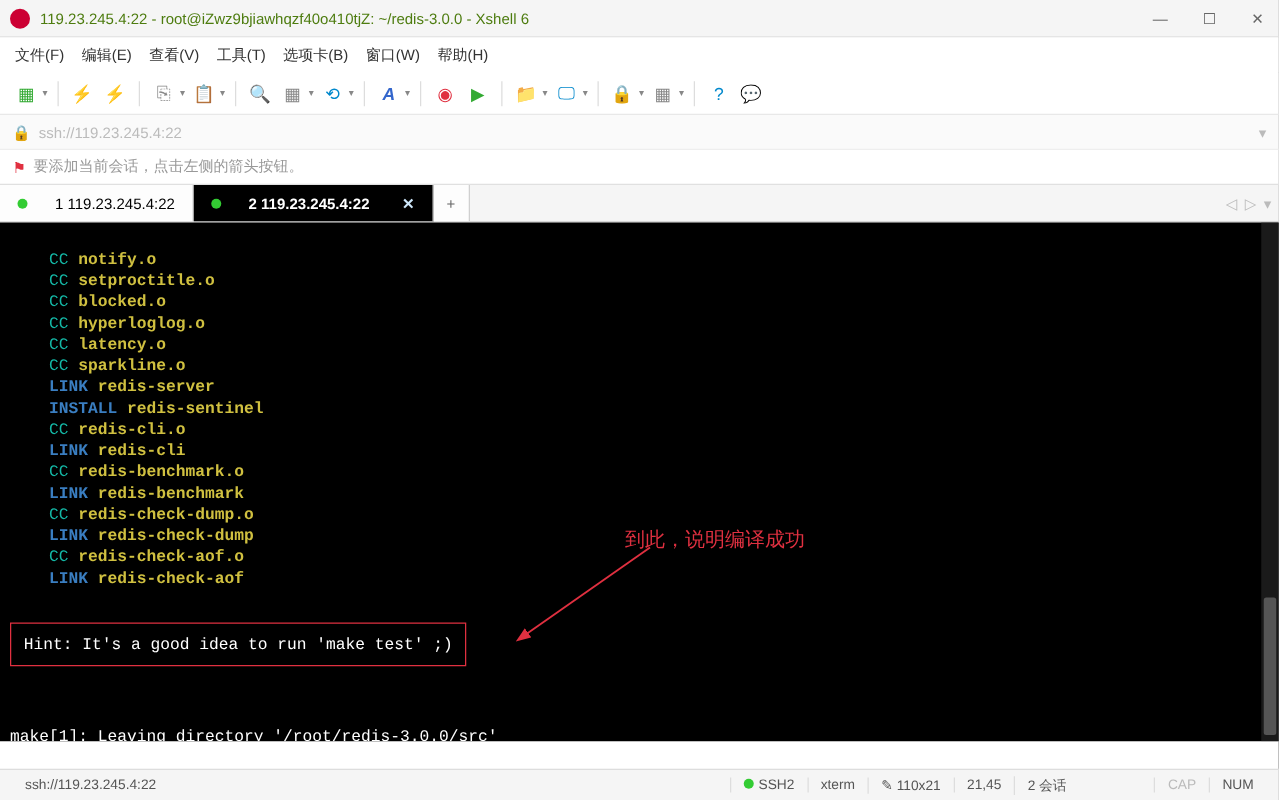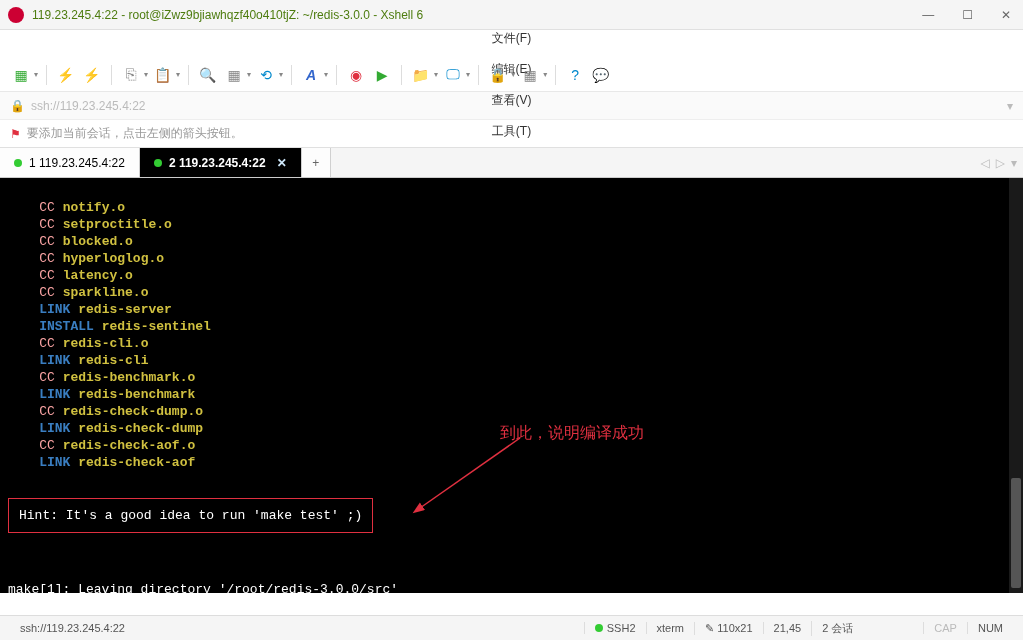--- a/index.html
+++ b/index.html
@@ -2,42 +2,42 @@
 <html><head>
 <meta charset="utf-8">
 <style>
 * { margin: 0; padding: 0; box-sizing: border-box; }
 body { font-family: "Microsoft YaHei", Arial, sans-serif; font-size: 12px; background: #fff; width: 1023px; height: 640px; overflow: hidden; position: relative; }
 .titlebar { height: 30px; background: #f5f5f5; border-bottom: 1px solid #e0e0e0; display: flex; align-items: center; padding: 0 8px; }
 .titlebar .icon { width: 16px; height: 16px; background: #c03; border-radius: 50%; margin-right: 8px; display: inline-block; }
 .titlebar .title { flex: 1; font-size: 12px; color: #4d7c0f; }
 .titlebar .winbtns { display: flex; gap: 20px; color: #666; }
 .titlebar .winbtns span { cursor: pointer; padding: 4px; }
-.menubar { height: 28px; background: #fff; display: flex; align-items: center; padding: 0 12px; gap: 14px; font-size: 12px; color: #333; flex-direction: column; }
+.menubar { height: 28px; background: #fff; display: flex; align-items: center; padding: 0 12px; gap: 14px; font-size: 12px; color: #333; }
 .menubar span { cursor: pointer; }
 .toolbar { height: 34px; background: #fff; border-bottom: 1px solid #e8e8e8; display: flex; align-items: center; padding: 0 10px; gap: 4px; }
 .toolbar .tbtn { width: 22px; height: 22px; display: inline-flex; align-items: center; justify-content: center; cursor: pointer; border-radius: 2px; font-size: 14px; }
 .toolbar .sep { width: 1px; height: 20px; background: #ddd; margin: 0 4px; }
 .toolbar .drop { font-size: 8px; color: #888; margin-left: -2px; }
 .addrbar { height: 28px; background: #fafafa; display: flex; align-items: center; padding: 0 10px; gap: 6px; border-bottom: 1px solid #eee; }
 .addrbar .lock { color: #ccc; }
 .addrbar .addr { flex: 1; color: #bbb; font-size: 12px; }
 .infobar { height: 28px; background: #fff; display: flex; align-items: center; padding: 0 10px; gap: 6px; border-bottom: 1px solid #e0e0e0; color: #999; }
 .infobar .flag { color: #e03040; }
 .tabbar { height: 30px; background: #f5f5f5; display: flex; align-items: stretch; border-bottom: 1px solid #ccc; position: relative; }
-.tab { display: flex; align-items: center; padding: 0 14px; gap: 7px; border-right: 1px solid #d0d0d0; background: #fdfdfd; cursor: pointer; font-size: 12px; }
+.tab { display: flex; align-items: center; padding: 0 14px; gap: 22px; border-right: 1px solid #d0d0d0; background: #fdfdfd; cursor: pointer; font-size: 12px; }
 .tab.active { background: #000000; color: #fff; font-weight: bold; }
 .tab .dot { width: 8px; height: 8px; border-radius: 50%; }
 .tab .dot.green { background: #3c3; }
 .tab .close { color: #999; margin-left: 4px; cursor: pointer; }
 .tab.active .close { color: #cfe8fb; }
 .tab.add { width: 28px; justify-content: center; color: #666; }
 .tabbar .navbtns { position: absolute; right: 6px; top: 0; display: flex; align-items: center; gap: 6px; height: 100%; color: #bbb; }
 .terminal { background: #000; color: #fff; font-family: Consolas, "Courier New", monospace; font-size: 13px; line-height: 17px; padding: 4px 0 4px 8px; height: 415px; overflow: hidden; position: relative; white-space: pre; }
-.terminal .cc { color: #fca5a5; font-family: Liberation Mono, monospace; }
+.terminal .cc { color: #14b8a6; font-family: Liberation Mono, monospace; }
 .terminal .link { color: #3a7ec1; font-weight: bold; }
 .terminal .inst { color: #3a7ec1; font-weight: bold; }
 .terminal .yellow { color: #d0c040; font-weight: bold; }
 .terminal .hintbox { border: 1px solid #e03040; display: inline-block; padding: 8px 10px; margin-top: 10px; }
 .terminal .anno { position: absolute; color: #e03040; font-family: SimSun, serif; font-size: 16px; }
 .terminal .scroll { position: absolute; right: 0; top: 0; width: 14px; height: 100%; background: #1a1a1a; }
 .terminal .scroll .thumb { position: absolute; left: 2px; width: 10px; background: #555; border-radius: 2px; }
 .arrow-svg { position: absolute; pointer-events: none; }
 .statusbar { position: absolute; bottom: 0; left: 0; right: 0; height: 25px; background: #f5f5f5; border-top: 1px solid #ddd; display: flex; align-items: center; padding: 0 10px; font-size: 11px; color: #555; }
 .statusbar .sseg { padding: 0 10px; border-left: 1px solid #ddd; }

